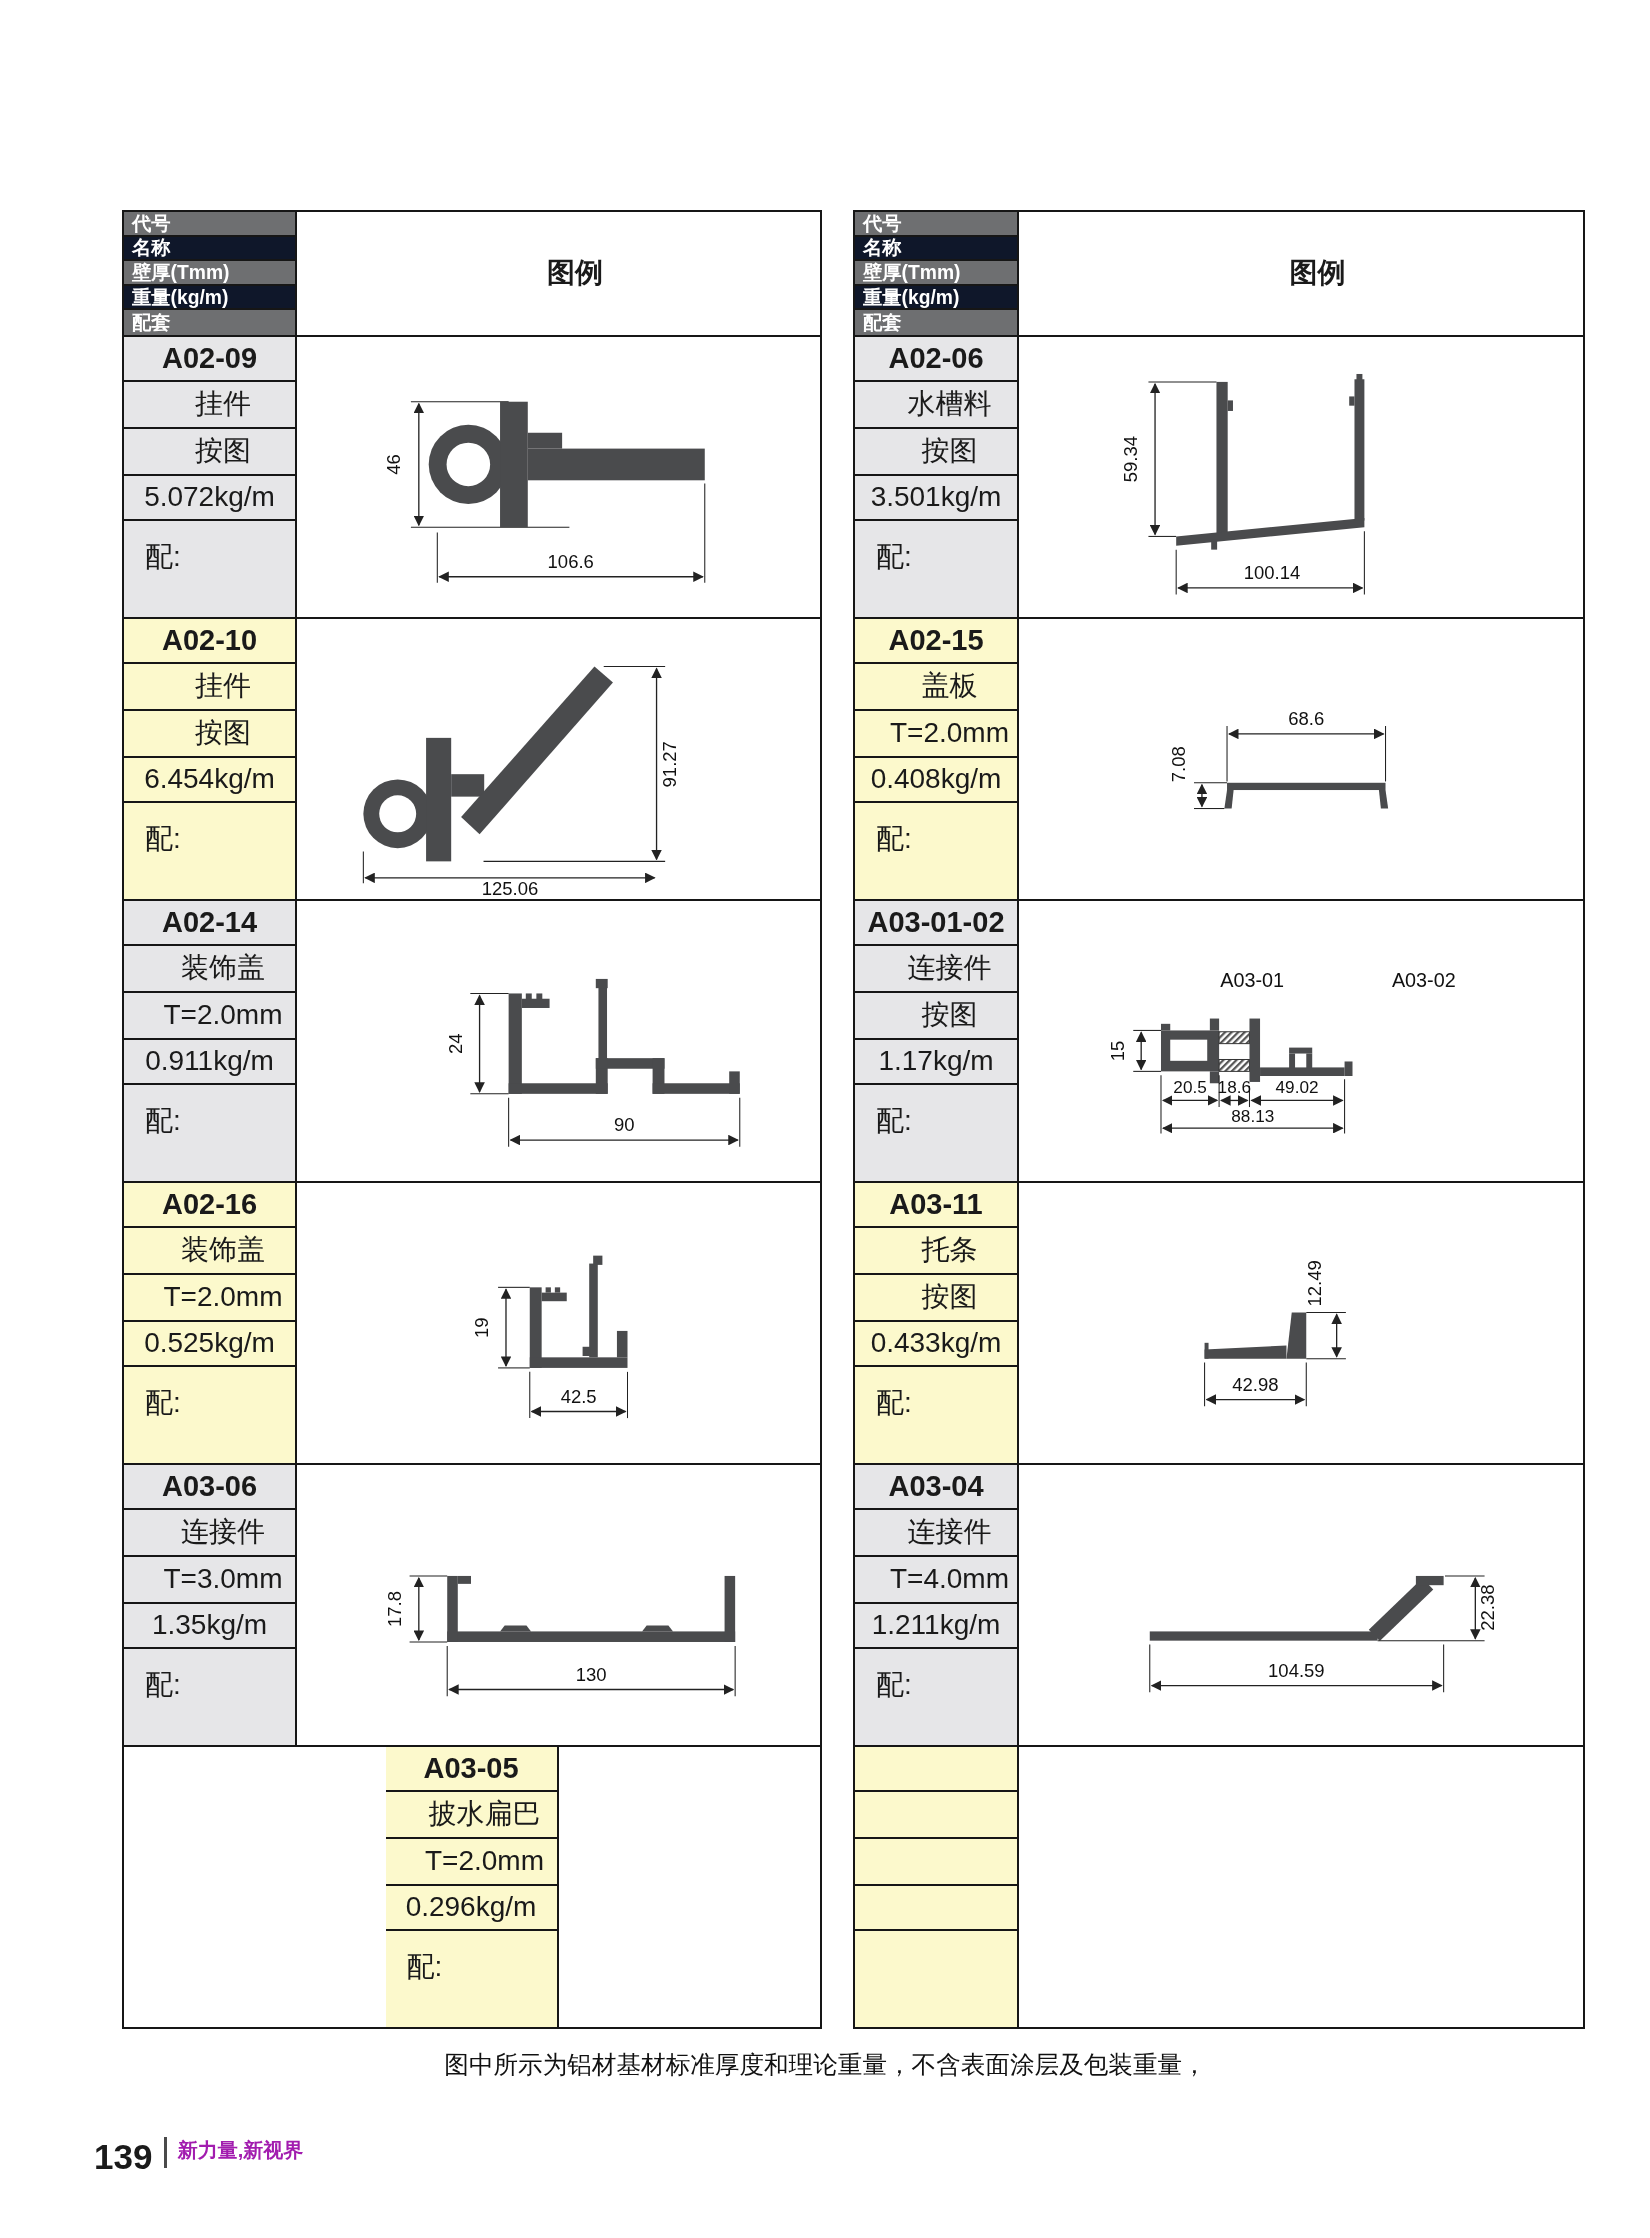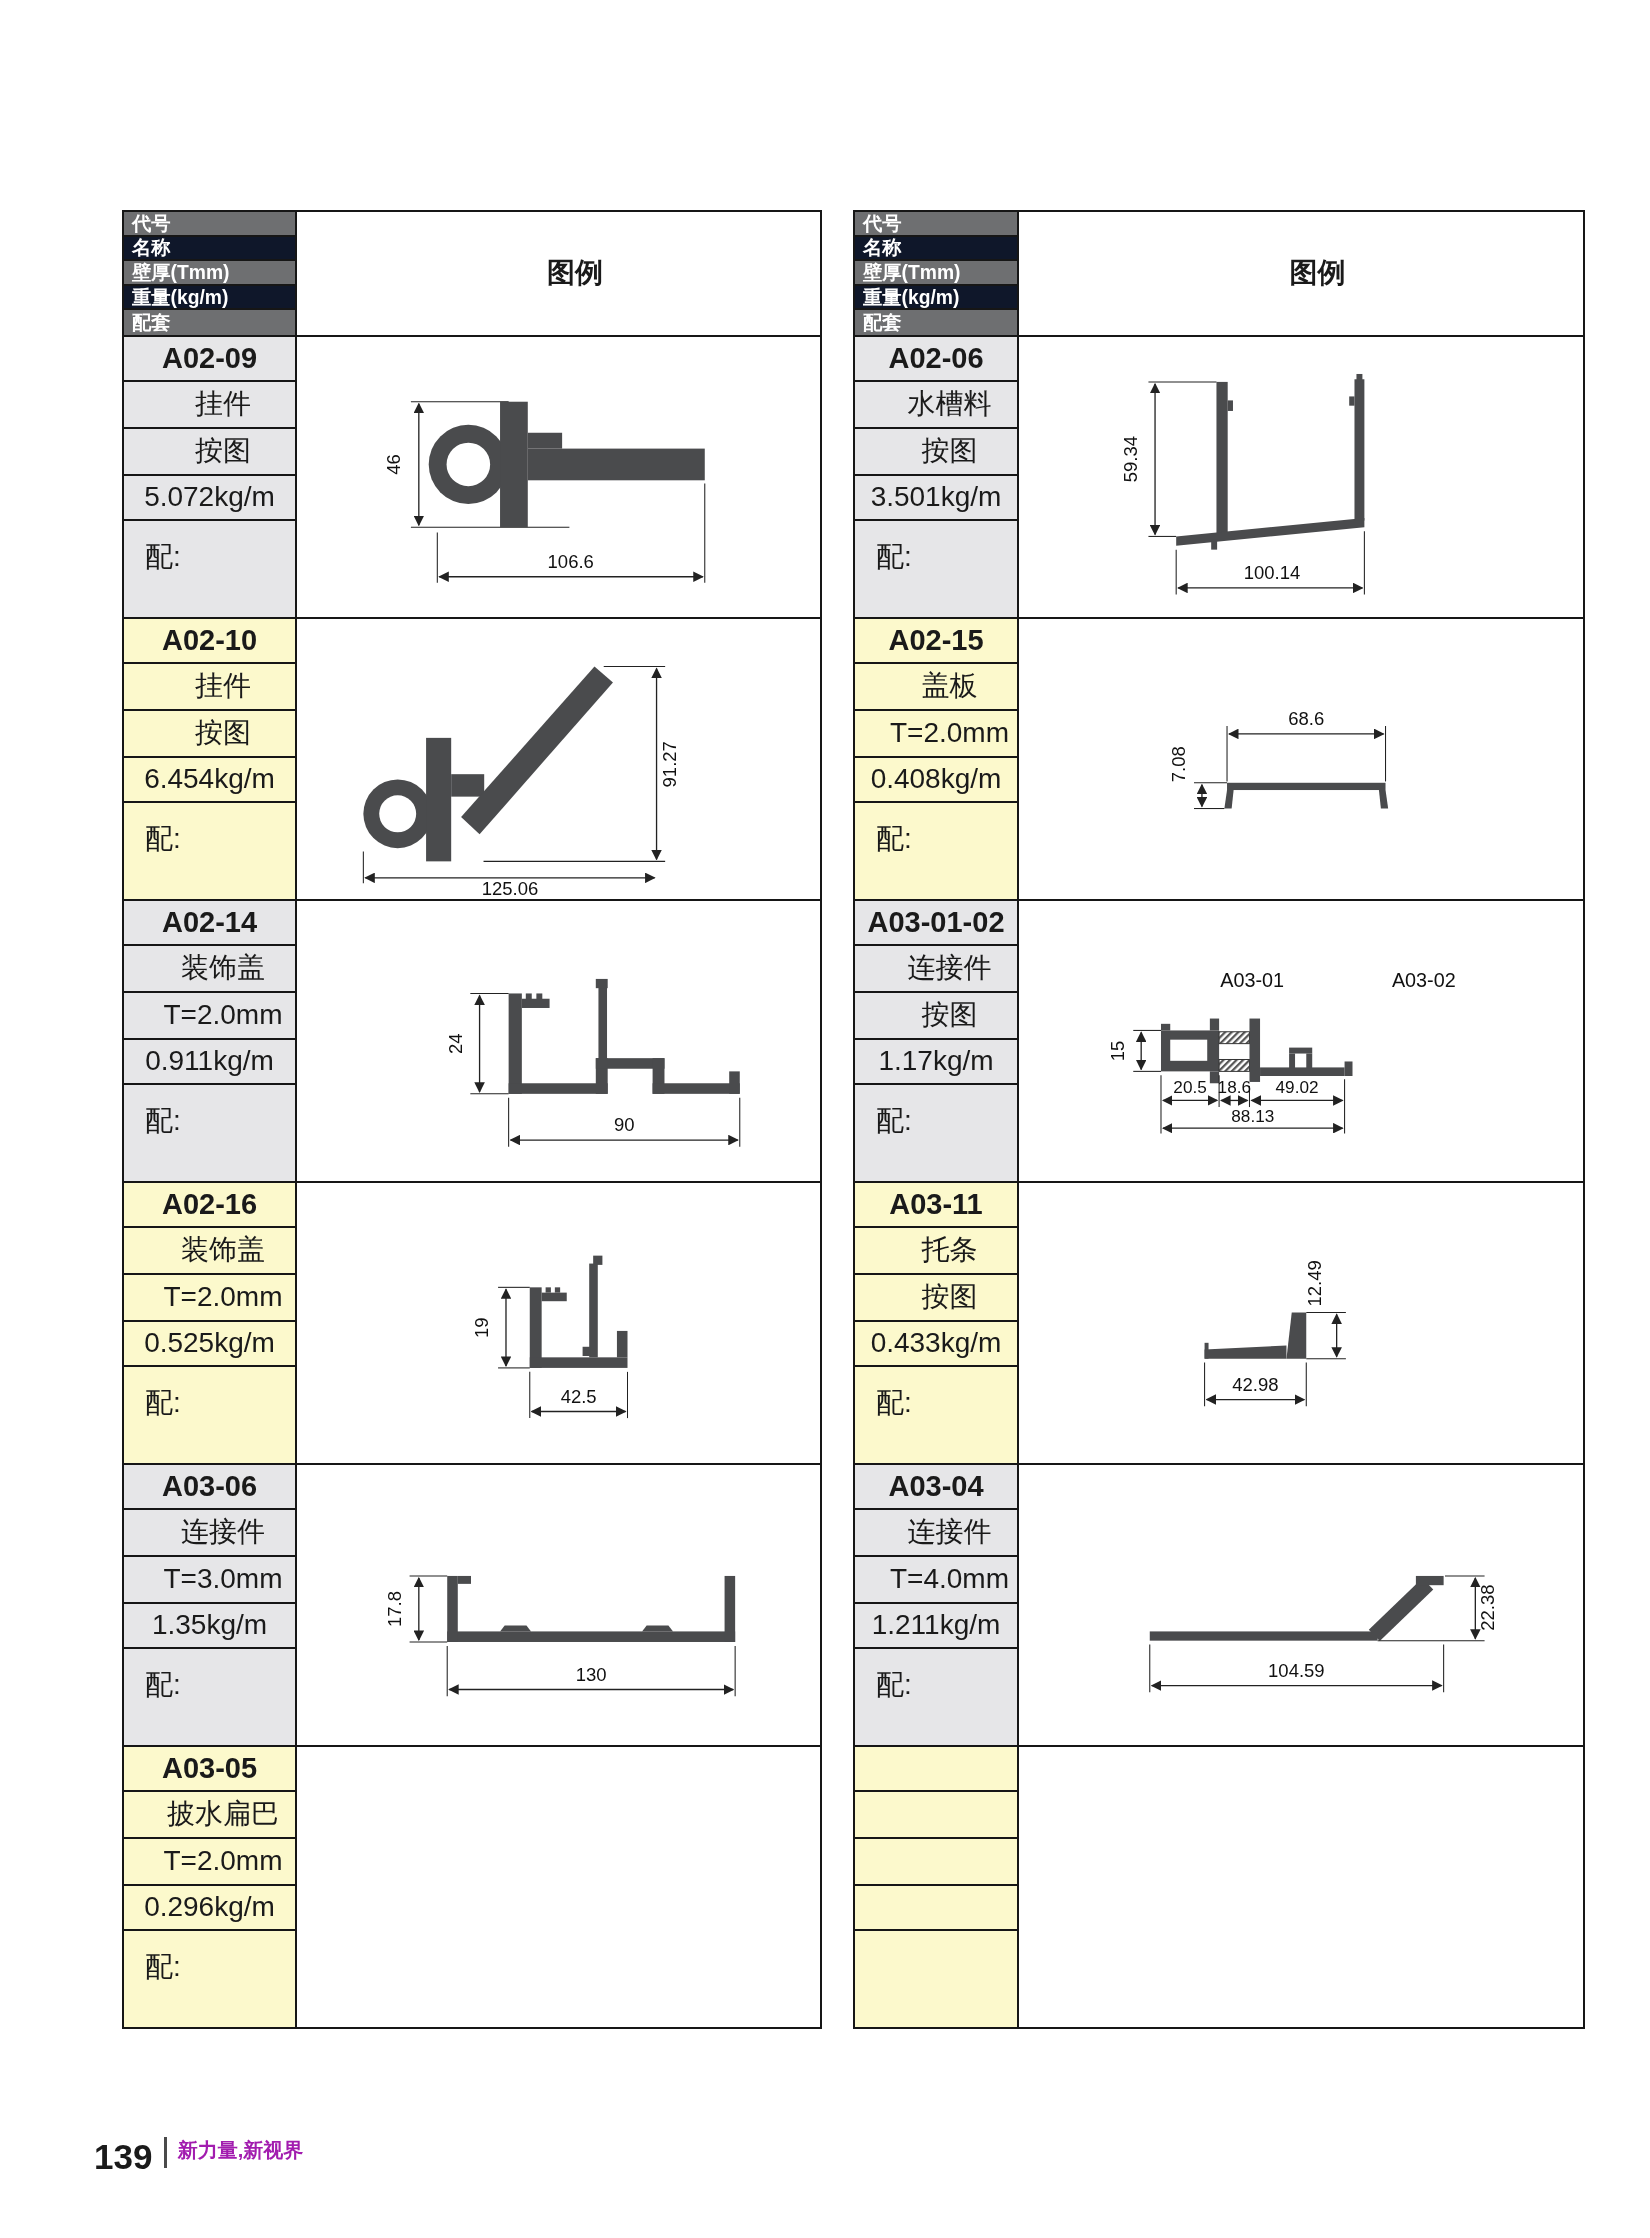--- a/index.html
+++ b/index.html
@@ -2,21 +2,21 @@
 <html style="font-size:10.6px"><head>
 <meta charset="utf-8">
 <style>
   * { margin:0; padding:0; box-sizing:border-box; }
   html,body { background:#ffffff; }
   .page { position:relative; width:1651px; height:2239px; background:#ffffff;
           font-family:"Liberation Sans","DejaVu Sans",sans-serif; color:#1a1a1a; overflow:hidden; }
   .tables-wrap { position:absolute; left:122px; top:210px; display:flex; gap:31px; }
   .ptable { border:2.7px solid #161616; display:flex; flex-direction:column; background:#fff; }
   .rowblock { display:flex; }
-  .rowblock + .rowblock { border-top:2.7px solid #161616; }
+  .rowblock + .rowblock { border-top:2.7px solid #161616;justify-content:center; }
   .lcol { display:flex; flex-direction:column; border-right:2px solid #161616; }
   .t-left  .lcol { width:173px; }
   .t-right .lcol { width:164px; }
   .t-left  .dcell { width:490px; }
   .t-right .dcell { width:531px; }
   .hcell { height:24.6px; border-bottom:2px solid #161616; color:#ffffff; font-weight:bold;
            font-size:19.3px; display:flex; align-items:center; padding-left:8px; }
   .hcell:last-child { border-bottom:none; }
   .hdark { background:#6e6f71; }
   .hmid  { background:#0f172a; }
@@ -407,20 +407,21 @@
           <div class="cell c-name"></div>
           <div class="cell c-thick"></div>
           <div class="cell c-weight"></div>
           <div class="cell c-mate"></div>
         </div>
         <div class="dcell"></div>
       </div>
     </div>
   </div>
 
+  <div class="footer-note note1">图中所示为铝材基材标准厚度和理论重量，不含表面涂层及包装重量，</div>
 
   <div class="pagefoot">
     <span class="pn">139</span>
     <span class="pbar"></span>
     <span class="slogan">新力量,新视界</span>
   </div>
 </div>
 
 
 </body></html>

